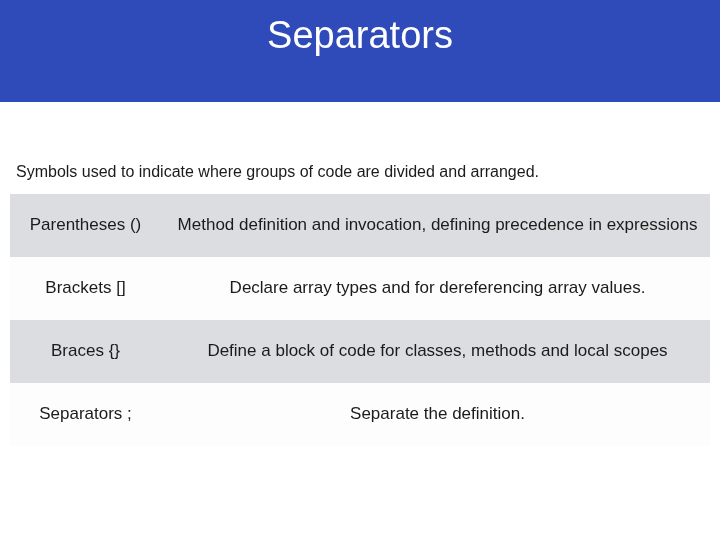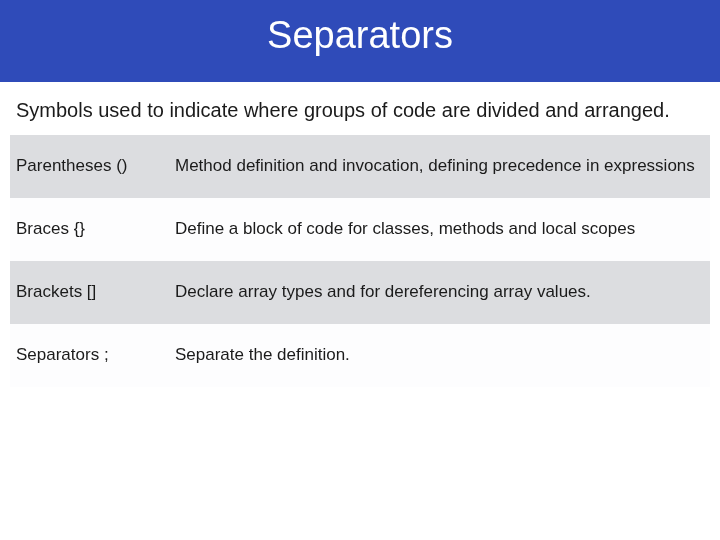--- a/index.html
+++ b/index.html
@@ -3,49 +3,51 @@
 <meta charset="utf-8">
 <style>
   * { box-sizing: border-box; margin: 0; padding: 0; }
   html, body { width: 720px; height: 540px; overflow: hidden; }
   body { font-family: Verdana, Arial, sans-serif; background: #fff; }
   .header {
     background: #2f4bb9;
     color: #fff;
     text-align: center;
     padding: 14px 0 16px 0;
-    height: 82px;
+    height: 102px;
   }
   .header h1 {
     font-family: Tahoma, Verdana, sans-serif;
     font-weight: 400;
     font-size: 38px;
   }
   .intro {
     font-family: Tahoma, Verdana, sans-serif;
-    font-size: 20px;
+    font-size: 16px;
     color: #1b1b1b;
     padding: 16px 16px 12px 16px;
     line-height: 1.25;
+    margin-top: 44px;
   }
   .table-wrap { padding: 0 10px 0 10px; }
   table {
     width: 100%;
     border-collapse: collapse;
     font-family: Arial, Helvetica, sans-serif;
     font-size: 17px;
     color: #1b1b1b;
   }
   tr { height: 63px; }
   tr:nth-child(odd) { background: #dcdde0; }
   tr:nth-child(even) { background: #fdfdfe; }
   td {
     vertical-align: middle;
     padding: 6px 10px 6px 10px;
     line-height: 1.2;
+    text-align: center;
   }
   td.name {
     width: 155px;
     padding-left: 6px;
   }
 </style>
 </head>
 <body>
 
 <div class="header">
@@ -55,26 +57,26 @@
 <p class="intro">Symbols used to indicate where groups of code are divided and arranged.</p>
 
 <div class="table-wrap">
   <table>
     <tbody>
       <tr>
         <td class="name">Parentheses ()</td>
         <td>Method definition and invocation, defining precedence in expressions</td>
       </tr>
       <tr>
+        <td class="name">Brackets []</td>
+        <td>Declare array types and for dereferencing array values.</td>
+      </tr>
+      <tr>
         <td class="name">Braces {}</td>
         <td>Define a block of code for classes, methods and local scopes</td>
-      </tr>
-      <tr>
-        <td class="name">Brackets []</td>
-        <td>Declare array types and for dereferencing array values.</td>
       </tr>
       <tr>
         <td class="name">Separators ;</td>
         <td>Separate the definition.</td>
       </tr>
     </tbody>
   </table>
 </div>
 
 </body></html>

